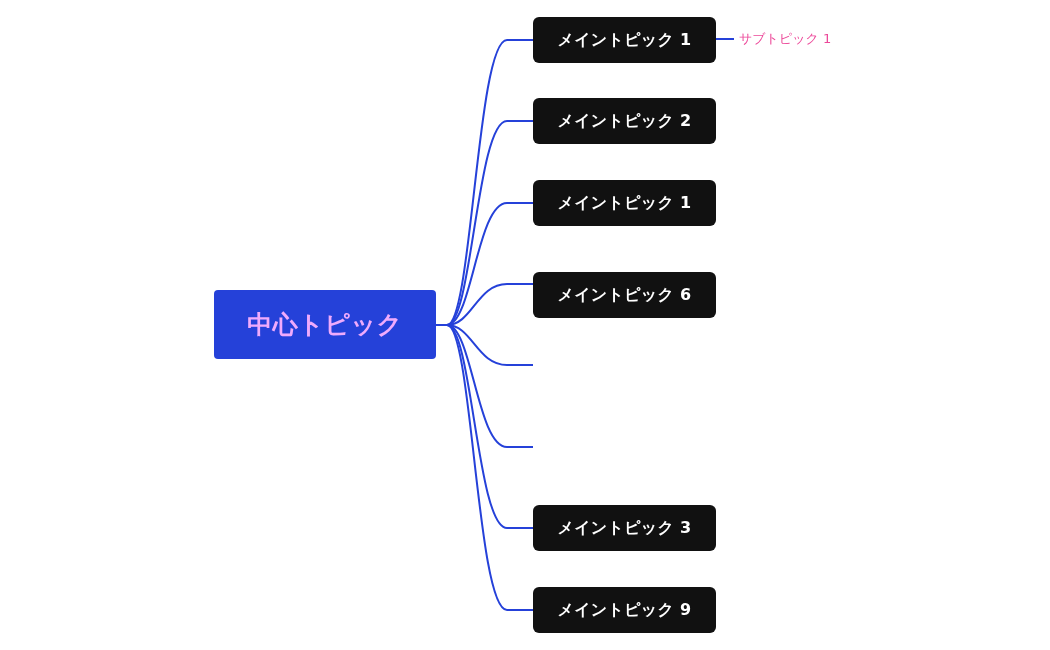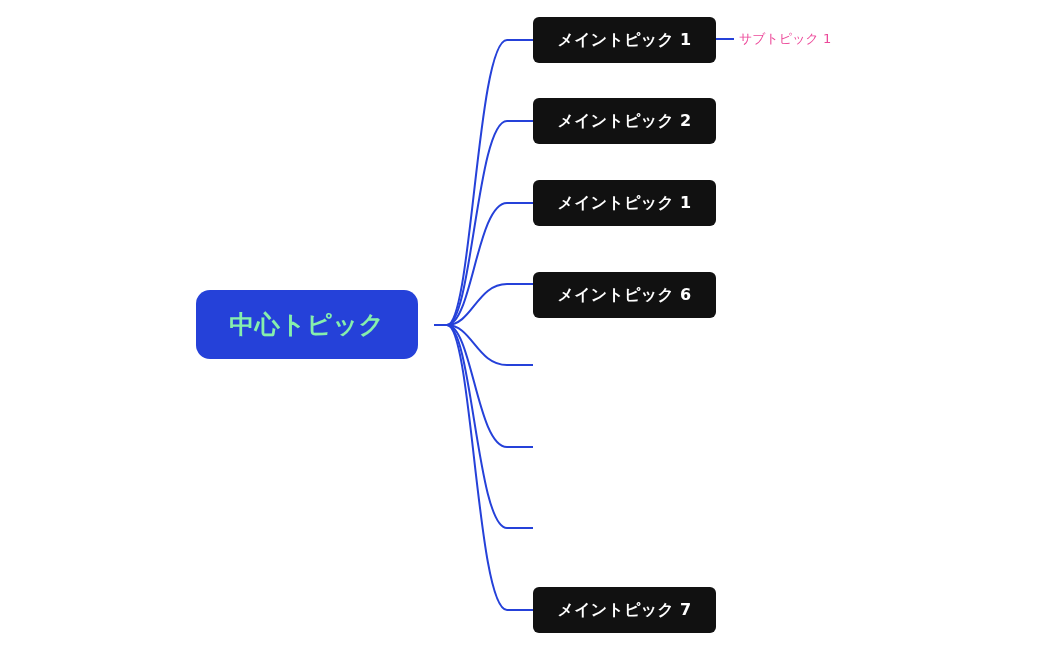--- a/index.html
+++ b/index.html
@@ -1,21 +1,21 @@
 <!DOCTYPE html>
 <html><head>
 <meta charset="utf-8">
 <style>
   html, body { margin:0; padding:0; background:#ffffff; }
   body { width:1050px; height:650px; position:relative; overflow:hidden;
          font-family:"DejaVu Sans","Liberation Sans",sans-serif; }
   #canvas { position:absolute; left:0; top:0; width:1050px; height:650px; }
   .central {
-    position:absolute; left:196px; top:290px; width:222px; height:69px;
-    background:#2541d9; border-radius:14px; color:#86efac;
+    position:absolute; left:214px; top:290px; width:222px; height:69px;
+    background:#2541d9; border-radius:4px; color:#f0abfc;
     display:flex; align-items:center; justify-content:center;
     font-size:25px; font-weight:bold; letter-spacing:0.5px;
   }
   .main {
     position:absolute; left:533px; width:183px; height:46px;
     background:#111111; border-radius:6px; color:#fff;
     display:flex; align-items:center; justify-content:center;
     font-size:16px; font-weight:bold; letter-spacing:0.3px;
   }
   .sub {
@@ -51,20 +51,23 @@
   </div>
   <div class="main" style="top:98px">
     <span>メイントピック 2</span>
   </div>
   <div class="main" style="top:180px">
     <span>メイントピック 1</span>
   </div>
   <div class="main" style="top:272px">
     <span>メイントピック 6</span>
   </div>
+  <div class="main" style="top:505px">
+    <span>メイントピック 3</span>
+  </div>
   <div class="main" style="top:587px">
-    <span>メイントピック 7</span>
+    <span>メイントピック 9</span>
   </div>
 
   <div class="sub" style="top:30px">
     <span>サブトピック 1</span>
   </div>
 </div>
 
 </body></html>

